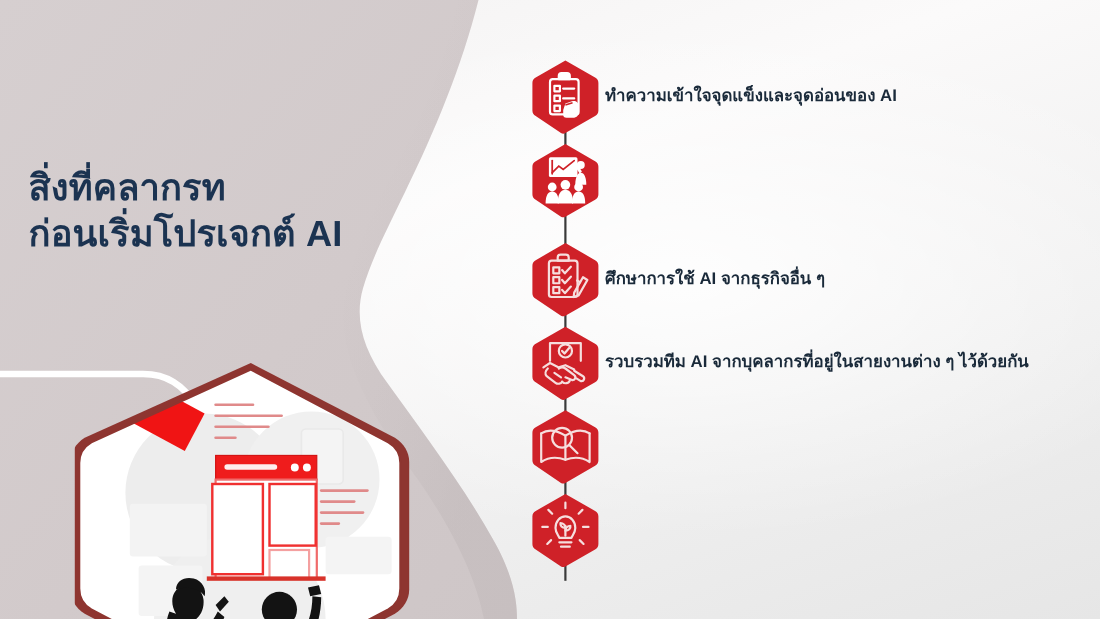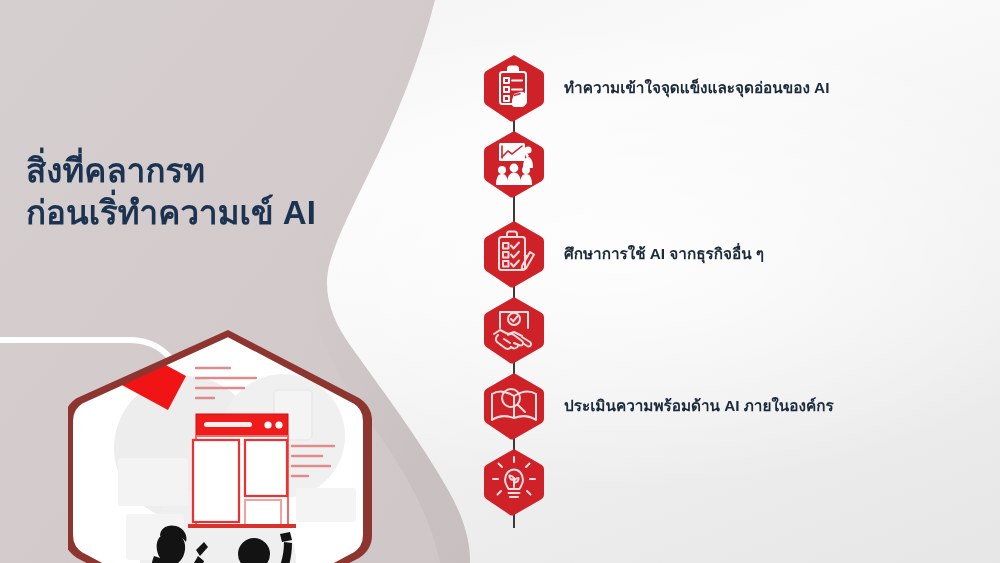--- a/index.html
+++ b/index.html
@@ -72,21 +72,20 @@
     width:530px;
   }
   .hexwrap {
     position:relative;
     width:72px; height:72px;
     flex:0 0 72px;
     margin-left:8px;
   }
   .hexwrap svg { display:block; }
   .row-text {
-    margin-left:14px;
     color:#1a2a3a;
     font-size:15.3px;
     font-weight:bold;
     line-height:1.33;
     max-width:400px;
   }
   
   .connector {
     position:absolute;
     left:43px; top:34px;
@@ -137,21 +136,21 @@
   </div>
 
   <div class="swoosh">
     <svg viewBox="0 0 420 263" width="420" height="263" xmlns="http://www.w3.org/2000/svg">
       <path d="M-5,40 L130,40 C152,40 166,50 178,68 L300,255" fill="none" stroke="#ffffff" stroke-width="6" stroke-linecap="round"></path>
     </svg>
   </div>
 
   <div class="title-block">
     <div class="title-line">สิ่งที่คลากรท</div>
-    <div class="title-line">ก่อนเริ่ทำความเข์ AI</div>
+    <div class="title-line">ก่อนเริ่มโปรเจกต์ AI</div>
   </div>
 
   <div class="illus">
     <svg viewBox="0 0 320 300" width="320" height="300" xmlns="http://www.w3.org/2000/svg">
       <defs>
         <clipPath id="hexclip">
           <path d="M160,8 L285,74 C292,78 296,85 296,93 L296,207
                    C296,215 292,222 285,226 L160,292
                    C154,295 146,295 140,292 L15,226
                    C8,222 4,215 4,207 L4,93 C4,85 8,78 15,74 Z"></path>
@@ -348,40 +347,40 @@
             <path d="M16,40 L22,36 L30,40 L36,38 L44,42"></path>
             <path d="M30,41 C32,39.5 34,39.5 36,41 L44,47 C46,48.5 45,52 42,51.5
                      L36,49"></path>
             <path d="M20,41 C18,43 17,46 19,48 L27,54 C29,55.5 32,55 33,53"></path>
             <path d="M26,45 L32,49"></path>
             <path d="M33,53 C35,55 39,55 40,52"></path>
             <path d="M44,43 L52,48 C54,49.5 53,53 50,52.5 L46,50"></path>
           </g>
         </svg>
       </div>
+      <div class="row-text">รวบรวมทีม AI จากบุคลากรที่อยู่ในสายงานต่าง ๆ ไว้ด้วยกัน</div>
     </div>
 
     <div class="row" style="top:318px;">
       <div class="hexwrap">
         <svg viewBox="0 0 72 72" width="72" height="72" xmlns="http://www.w3.org/2000/svg">
           <path d="M36,3 L63,18.5 C65,19.6 66,21.4 66,23.5 L66,48.5 C66,50.6 65,52.4 63,53.5
                    L36,69 C34.7,69.7 33.3,69.7 32,69 L9,53.5 C7,52.4 6,50.6 6,48.5
                    L6,23.5 C6,21.4 7,19.6 9,18.5 Z" fill="#cf2128"></path>
           <g fill="none" stroke="#f6dede" stroke-width="2" stroke-linejoin="round" stroke-linecap="round">
 
             <path d="M14,24 L14,50 C20,46 28,45 36,48 C44,45 52,46 58,50 L58,24"></path>
             <path d="M36,48 L36,26"></path>
             <path d="M14,24 C20,20 28,21 36,26 C44,21 52,20 58,24"></path>
 
             <circle cx="33" cy="28" r="9"></circle>
             <line x1="39.5" y1="34.5" x2="47" y2="42"></line>
           </g>
         </svg>
       </div>
-      <div class="row-text">ประเมินความพร้อมด้าน AI ภายในองค์กร</div>
     </div>
 
     <div class="row" style="top:394px;">
       <div class="hexwrap">
         <svg viewBox="0 0 72 72" width="72" height="72" xmlns="http://www.w3.org/2000/svg">
           <path d="M36,3 L63,18.5 C65,19.6 66,21.4 66,23.5 L66,48.5 C66,50.6 65,52.4 63,53.5
                    L36,69 C34.7,69.7 33.3,69.7 32,69 L9,53.5 C7,52.4 6,50.6 6,48.5
                    L6,23.5 C6,21.4 7,19.6 9,18.5 Z" fill="#cf2128"></path>
           <g fill="none" stroke="#f6dede" stroke-width="2" stroke-linecap="round" stroke-linejoin="round">
             <path d="M27,34 C27,28 31,23.5 36,23.5 C41,23.5 45,28 45,34

